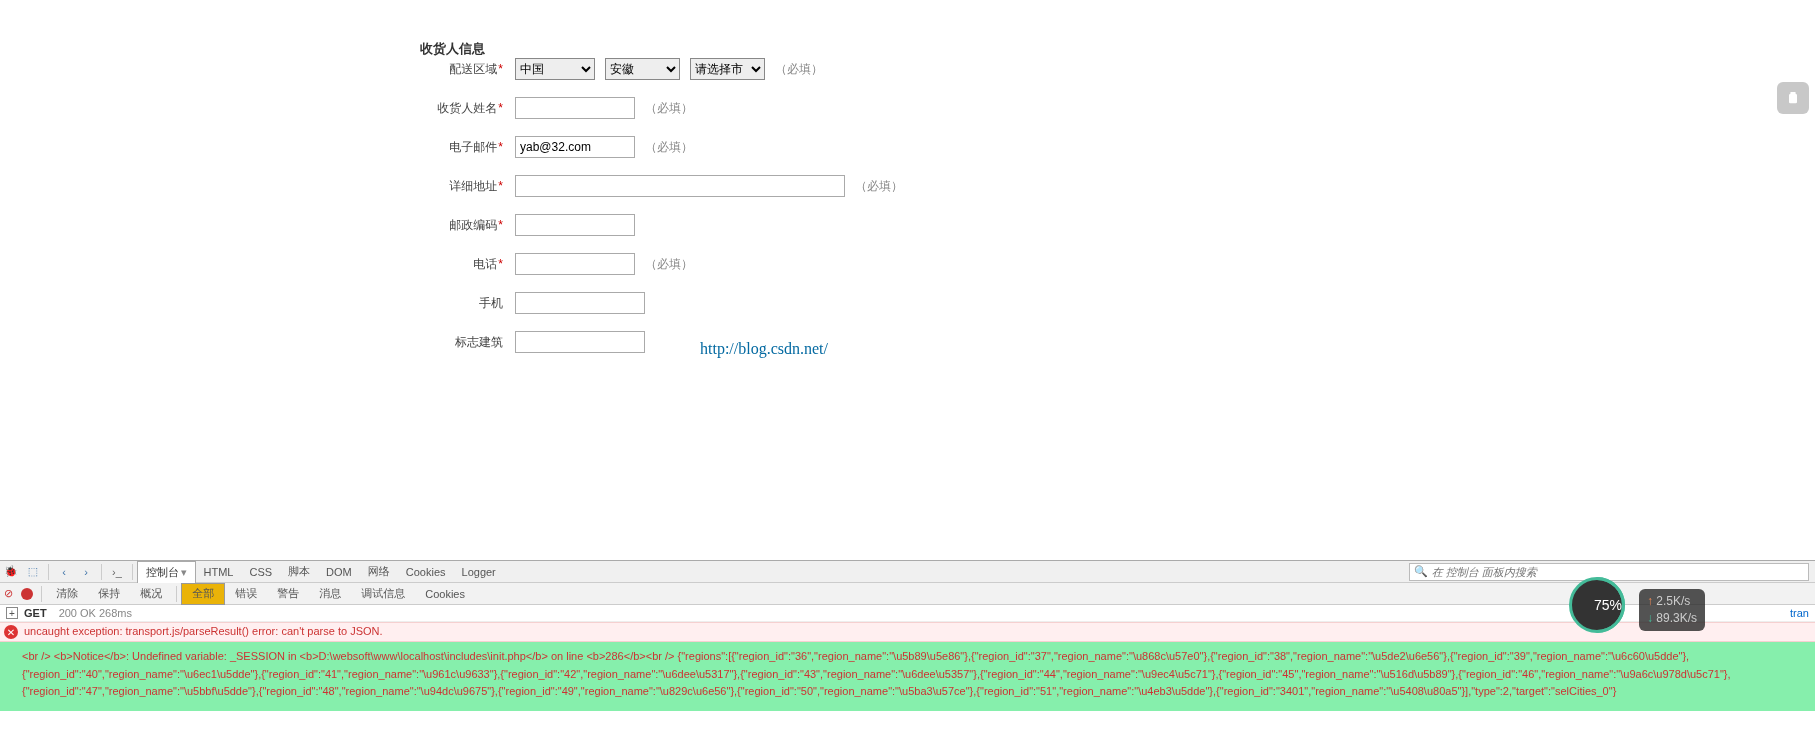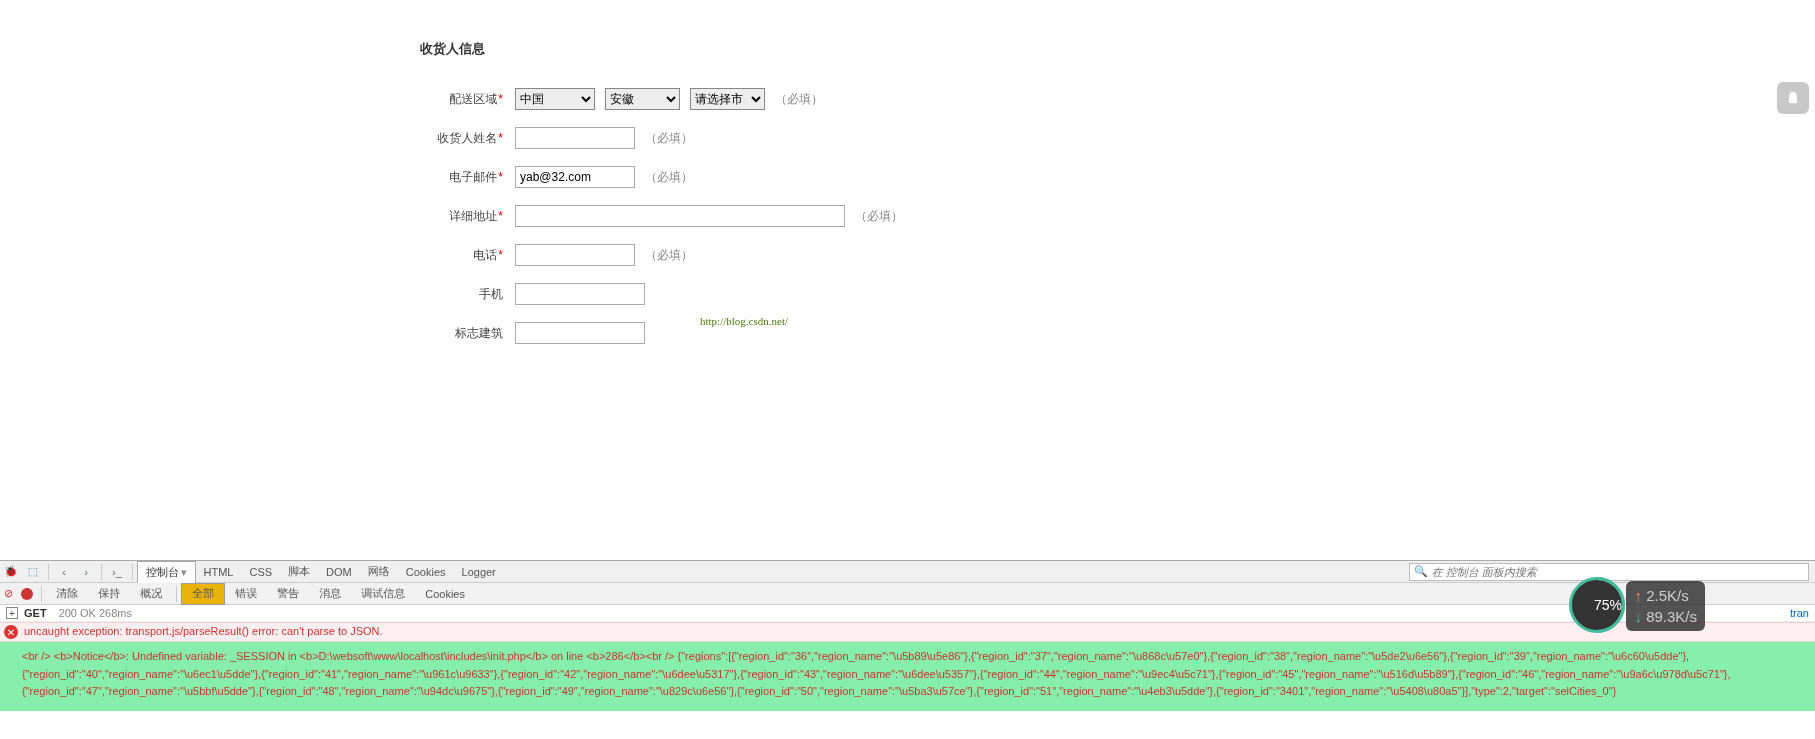--- a/index.html
+++ b/index.html
@@ -1,25 +1,25 @@
 <!DOCTYPE html>
 <html><head>
 <meta charset="utf-8">
 <style>
 * { margin: 0; padding: 0; box-sizing: border-box; }
 body { font-family: Arial, "Microsoft YaHei", sans-serif; font-size: 12px; background: #fff; color: #333; width: 1815px; height: 739px; position: relative; overflow: hidden; }
 .form-area { position: absolute; top: 0; left: 0; width: 100%; padding: 40px 0 0 420px; }
-.section-title { font-weight: bold; font-size: 13px; margin-bottom: 30px; }
+.section-title { font-weight: bold; font-size: 13px; }
 .form-row { display: flex; align-items: center; margin-bottom: 17px; }
 .form-label { width: 95px; text-align: right; padding-right: 12px; font-size: 12px; color: #444; }
 .req { color: #c00; margin-left: 1px; }
 .form-row input[type="text"] { border: 1px solid #aaa; height: 22px; background: #fff; padding: 8px 4px; font-size: 12px; }
 .form-row select { border: 1px solid #888; height: 22px; background: #eee; font-size: 12px; }
 .note { margin-left: 10px; color: #888; font-size: 12px; }
-.watermark { position: absolute; left: 700px; top: 315px; font-family: serif; color: #4d7c0f; font-size: 11px; }
+.watermark { position: absolute; left: 700px; top: 340px; font-family: serif; color: #0369a1; font-size: 16px; }
 
 
 .devtools { position: absolute; left: 0; bottom: 134px; width: 100%; border-top: 1px solid #aaa; background: #f5f5f5; font-size: 11px; }
 .dt-row1 { display: flex; align-items: center; height: 22px; border-bottom: 1px solid #ccc; background: #f0f0f0; }
 .dt-row2 { display: flex; align-items: center; height: 22px; border-bottom: 1px solid #ccc; background: #f2f2f2; }
 .dt-icon { width: 18px; height: 18px; display: flex; align-items: center; justify-content: center; margin: 0 2px; color: #666; }
 .dt-sep { width: 1px; height: 16px; background: #ccc; margin: 0 4px; }
 .dt-tab { padding: 0 8px; height: 22px; display: flex; align-items: center; cursor: pointer; color: #555; }
 .dt-tab.active { t-weight: bold; color: #333; background: #fff; border: 1px solid #aaa; border-bottom: none; }
 .dt-arrow { color: #888; margin-left: 2px; }
@@ -36,21 +36,21 @@
 .url { color: #222; }
 .status { color: #888; margin-left: 8px; }
 .tran { margin-left: auto; color: #0066cc; }
 .log-err { background: #ffeff0; border-top: 1px solid #f5d0d0; border-bottom: 1px solid #f5d0d0; padding: 2px 6px 2px 4px; display: flex; align-items: flex-start; }
 .err-ico { width: 14px; height: 14px; border-radius: 50%; background: #d33; color: #fff; display: inline-flex; align-items: center; justify-content: center; font-size: 10px; margin-right: 6px; flex-shrink: 0; }
 .err-text { color: #c33; }
 .log-body { background: #86efac; padding: 6px 10px 10px 22px; color: #c33; line-height: 1.6; font-size: 11px; word-wrap: break-word; }
 
 .netwidget { position: absolute; right: 190px; bottom: 106px; width: 56px; height: 56px; border-radius: 50%; background: #333; border: 3px solid #4b9; display: flex; align-items: center; justify-content: flex-end; color: #fff; font-size: 14px; }
 .netwidget::after { content: ""; position: absolute; inset: -3px; border-radius: 50%; border: 3px solid transparent; border-top-color: #4b9; border-right-color: #4b9; transform: rotate(45deg); }
-.netstats { position: absolute; right: 110px; bottom: 108px; font-size: 15px; color: #ccc; background: rgba(40,40,40,0.8); padding: 4px 8px; border-radius: 6px; line-height: 1.4; }
+.netstats { position: absolute; right: 110px; bottom: 108px; font-size: 12px; color: #ccc; background: rgba(40,40,40,0.8); padding: 4px 8px; border-radius: 6px; line-height: 1.4; }
 .up { color: #e85; }
 .dn { color: #4b9; }
 
 .side-widget { position: absolute; right: 6px; top: 82px; width: 32px; height: 32px; background: #c8c8c8; border-radius: 6px; display: flex; align-items: center; justify-content: center; }
 .side-widget svg { width: 16px; height: 16px; }
 </style>
 </head>
 <body>
 
 <div class="form-area">
@@ -77,20 +77,24 @@
     <input type="text" style="width: 120px;" value="yab@32.com">
     <span class="note">（必填）</span>
   </div>
 
   <div class="form-row">
     <span class="form-label"><span>详细地址</span><span class="req">*</span></span>
     <input type="text" style="width: 330px;" value="">
     <span class="note">（必填）</span>
   </div>
 
+  <div class="form-row">
+    <span class="form-label"><span>邮政编码</span><span class="req">*</span></span>
+    <input type="text" style="width: 120px;" value="">
+  </div>
 
   <div class="form-row">
     <span class="form-label"><span>电话</span><span class="req">*</span></span>
     <input type="text" style="width: 120px;" value="">
     <span class="note">（必填）</span>
   </div>
 
   <div class="form-row">
     <span class="form-label"><span>手机</span></span>
     <input type="text" style="width: 130px;" value="">

